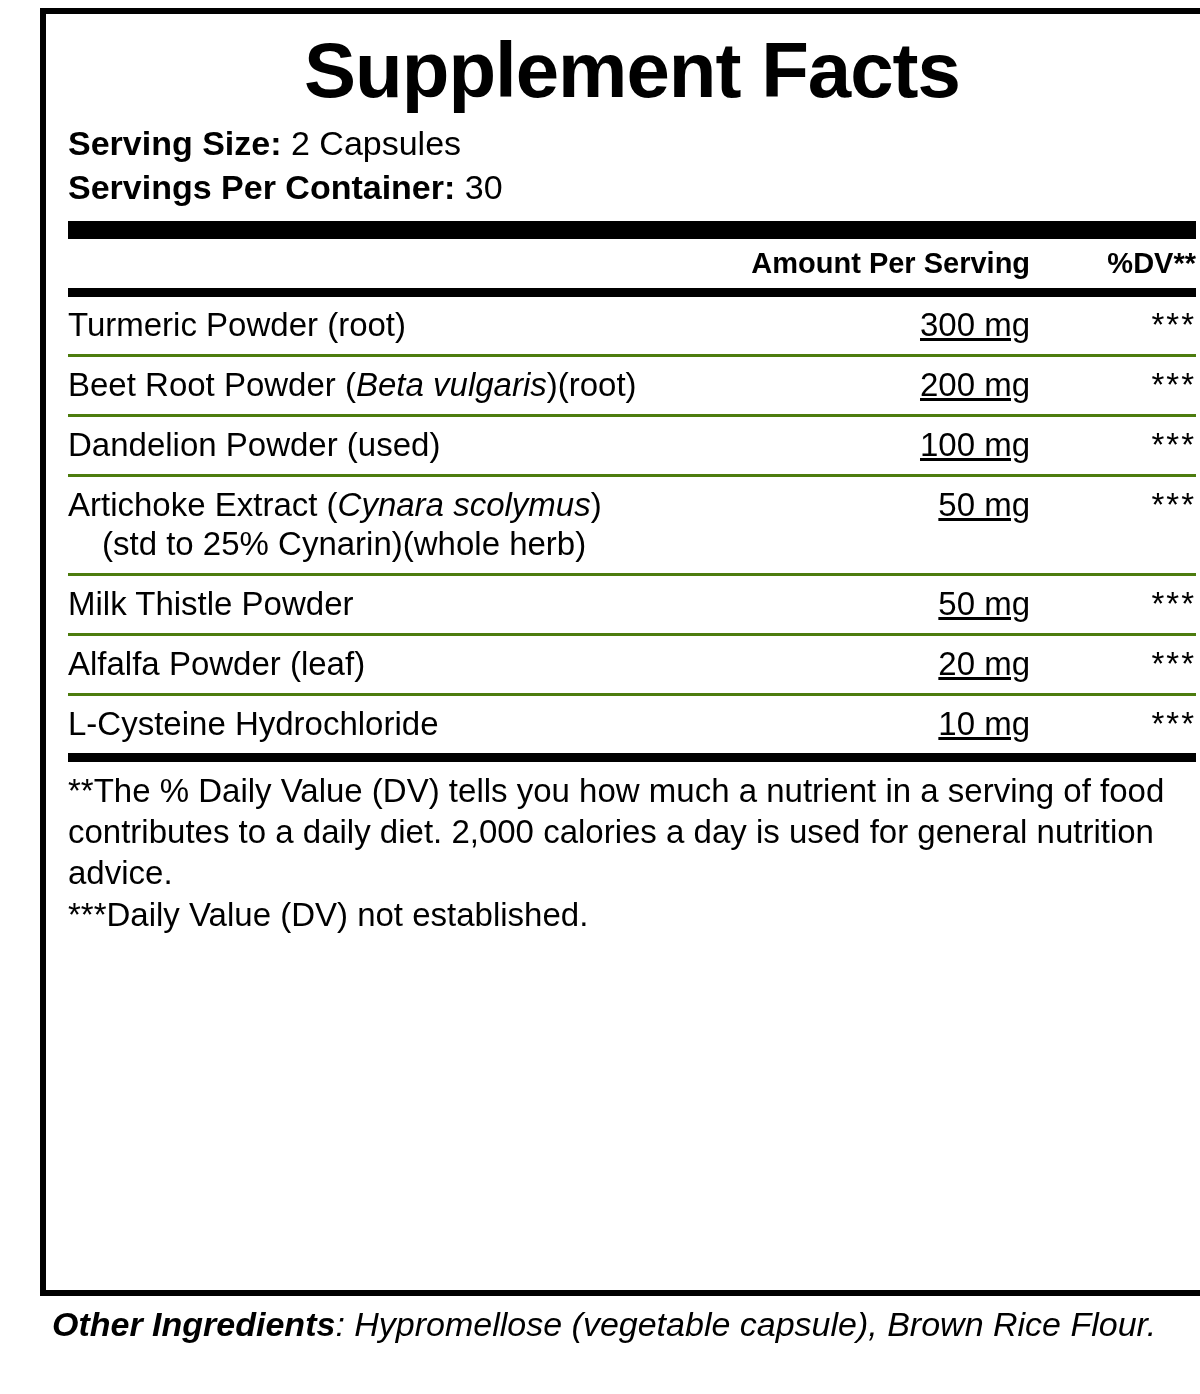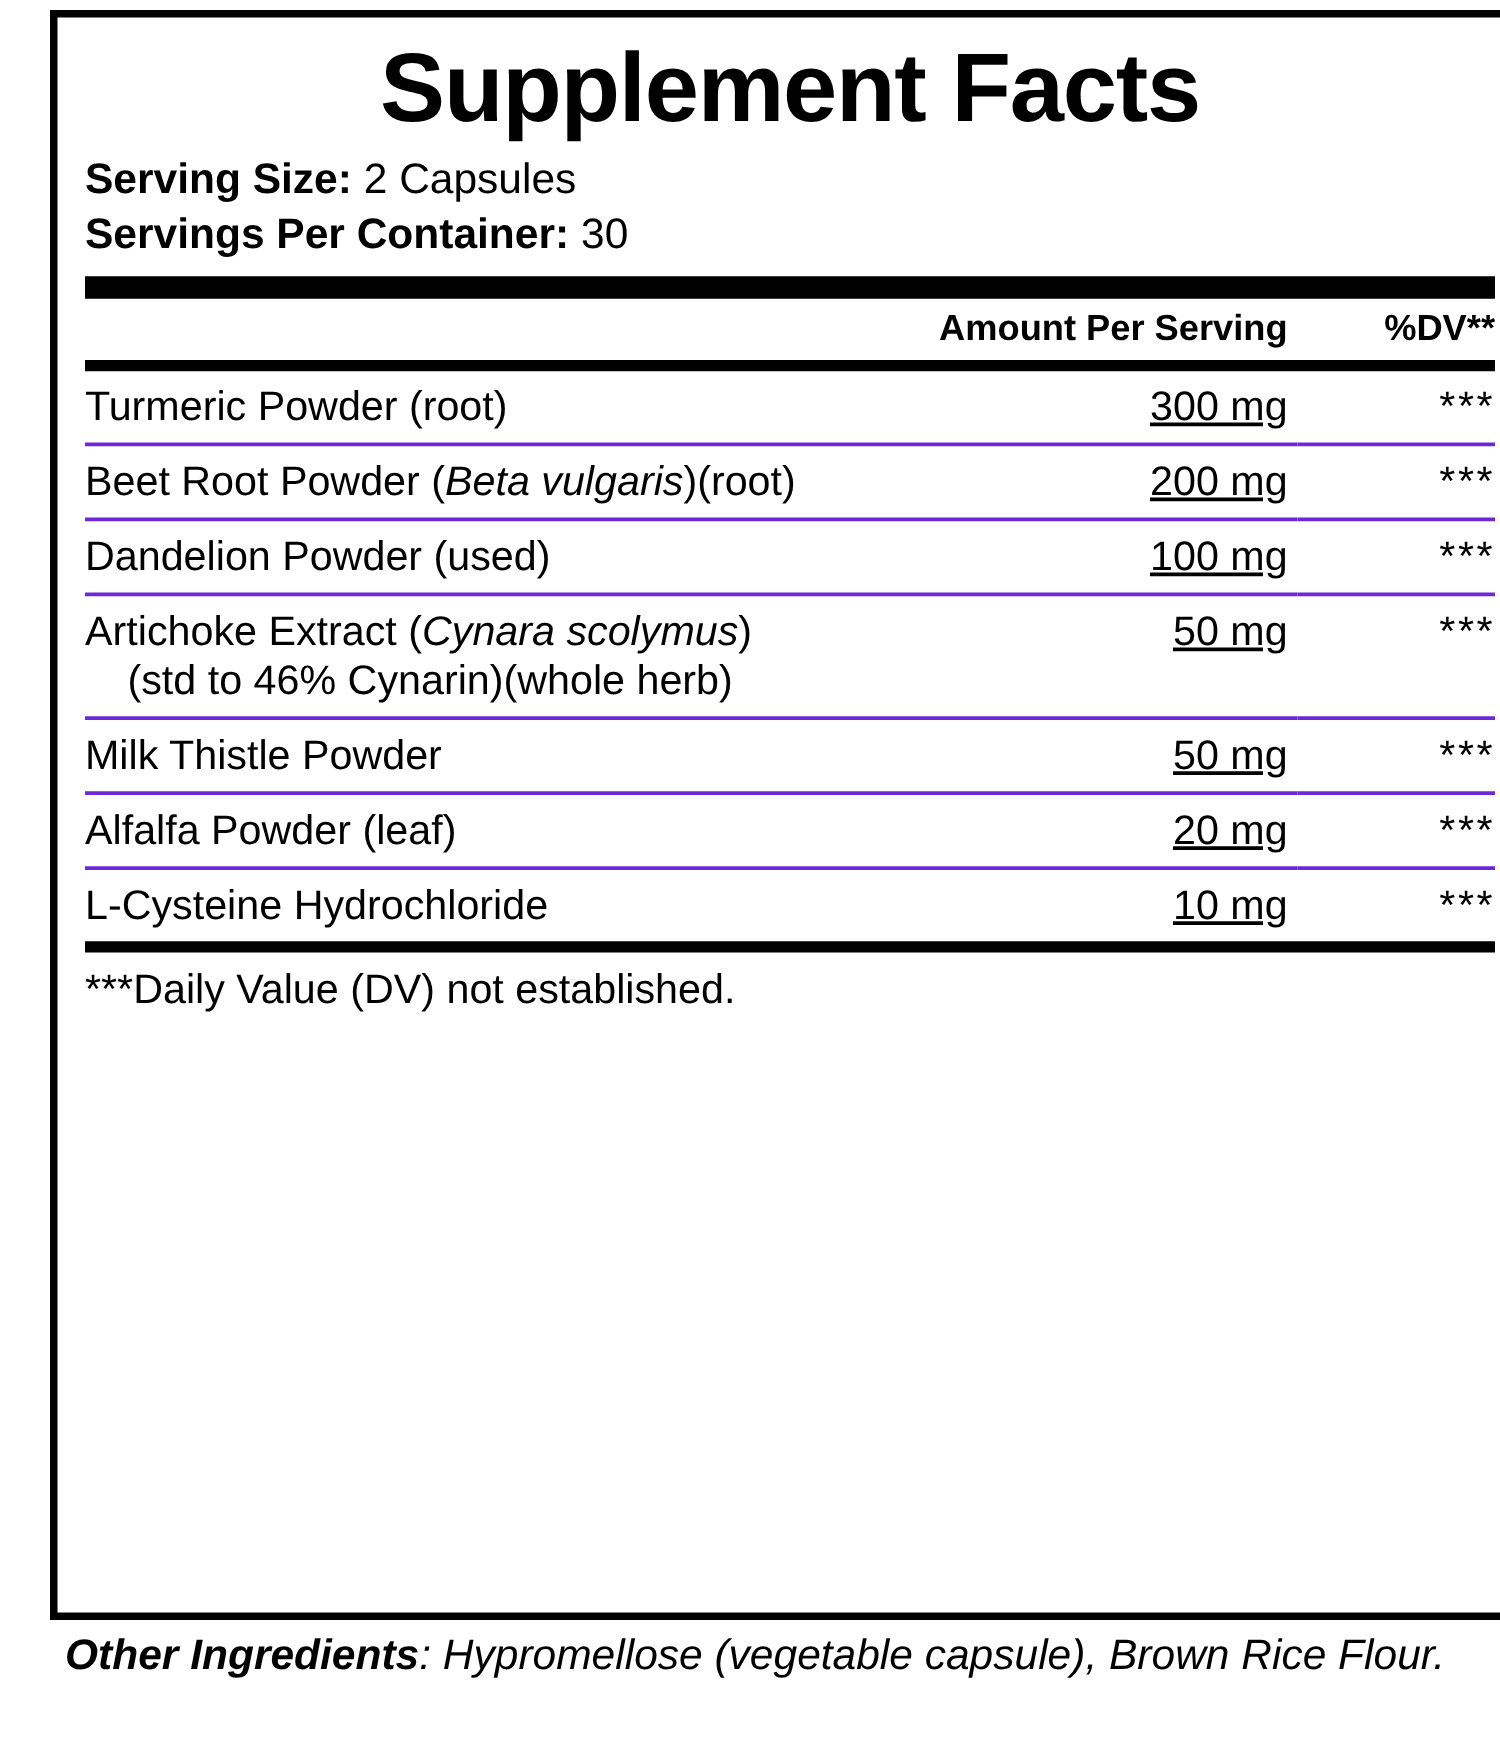--- a/index.html
+++ b/index.html
@@ -79,21 +79,21 @@
     vertical-align: bottom;
     white-space: nowrap;
   }
   .hdr-amt { text-align: right; padding-right: 8px !important; }
   .hdr-dv  { text-align: right; }
 
   .ing-row td {
     font-size: 33px;
     padding: 9px 0 9px 0;
     vertical-align: top;
-    border-bottom: 3px solid #6d28d9;
+    border-bottom: 3px solid #4d7c0f;
   }
   .ing-row:last-child td {
     border-bottom: none;
   }
   .ing-name { text-align: left; line-height: 1.18; }
   .ing-amt { text-align: right; padding-right: 8px !important; white-space: nowrap; text-decoration: underline; }
   .ing-dv { text-align: right; font-size: 30px; letter-spacing: 2px; }
   .ing-sub {
     display: block;
     padding-left: 34px;
@@ -181,21 +181,21 @@
         <tr class="ing-row">
           <td class="ing-name">
             <span>Dandelion Powder (used)</span><span class="ital"></span><span></span>
           </td>
           <td class="ing-amt">100 mg</td>
           <td class="ing-dv">***</td>
         </tr>
         <tr class="ing-row">
           <td class="ing-name">
             <span>Artichoke Extract (</span><span class="ital">Cynara scolymus</span><span>)</span>
-            <span class="ing-sub">(std to 46% Cynarin)(whole herb)</span>
+            <span class="ing-sub">(std to 25% Cynarin)(whole herb)</span>
           </td>
           <td class="ing-amt">50 mg</td>
           <td class="ing-dv">***</td>
         </tr>
         <tr class="ing-row">
           <td class="ing-name">
             <span>Milk Thistle Powder</span><span class="ital"></span><span></span>
           </td>
           <td class="ing-amt">50 mg</td>
           <td class="ing-dv">***</td>
@@ -213,20 +213,21 @@
           </td>
           <td class="ing-amt">10 mg</td>
           <td class="ing-dv">***</td>
         </tr>
       </tbody>
     </table>
 
     <div class="rule-med"></div>
 
     <div class="footnotes">
+      <p>**The % Daily Value (DV) tells you how much a nutrient in a serving of food contributes to a daily diet. 2,000 calories a day is used for general nutrition advice.</p>
       <p>***Daily Value (DV) not established.</p>
     </div>
 
   </div>
 
   <div class="other">
     <b>Other Ingredients</b><span>: Hypromellose (vegetable capsule), Brown Rice Flour.</span>
   </div>
 
 </div>

